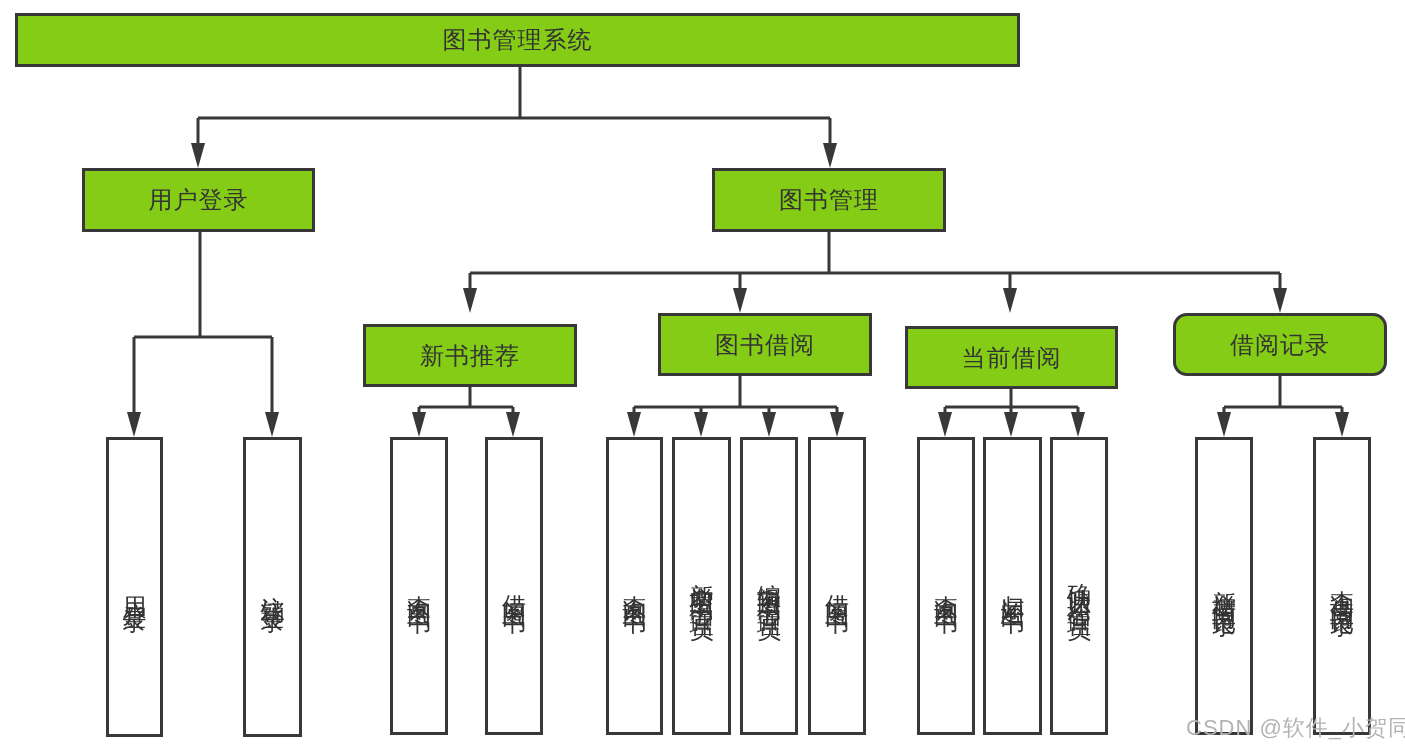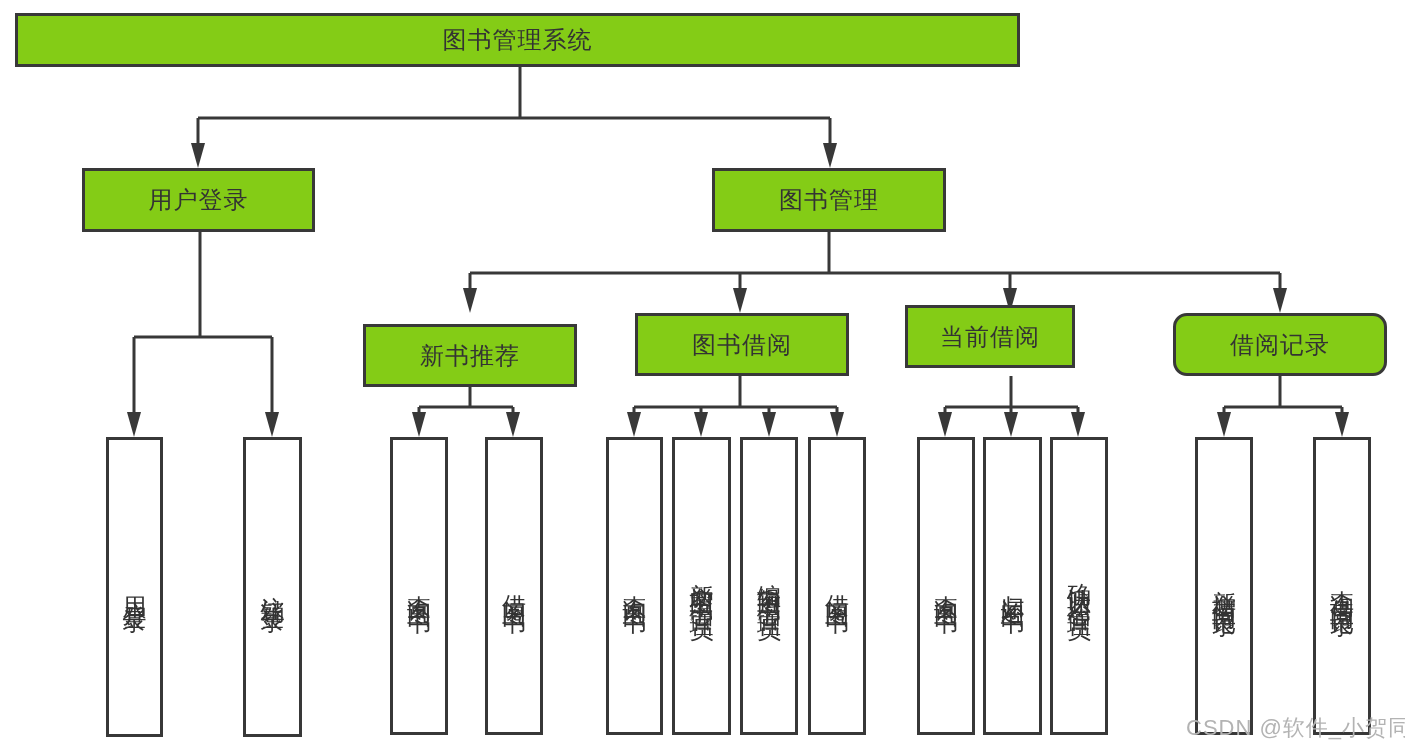--- a/index.html
+++ b/index.html
@@ -94,22 +94,22 @@
       <polygon points="1335,412 1349,412 1342,437"></polygon>
     </g>
   </svg>
 
   <div class="node" style="left:15px;top:13px;width:1005px;height:54px;">图书管理系统</div>
 
   <div class="node" style="left:82px;top:168px;width:233px;height:64px;">用户登录</div>
   <div class="node" style="left:712px;top:168px;width:234px;height:64px;">图书管理</div>
 
   <div class="node" style="left:363px;top:324px;width:214px;height:63px;">新书推荐</div>
-  <div class="node" style="left:635px;top:313px;width:214px;height:63px;">图书借阅</div>
-  <div class="node" style="left:905px;top:305px;width:170px;height:63px;text-align:center;">当前借阅</div>
+  <div class="node" style="left:658px;top:313px;width:214px;height:63px;">图书借阅</div>
+  <div class="node" style="left:905px;top:326px;width:213px;height:63px;text-align:center;">当前借阅</div>
   <div class="node" style="left:1173px;top:313px;width:214px;height:63px;border-radius:14px;">借阅记录</div>
 
   <div class="leaf" style="left:106px;top:437px;width:57px;height:300px;">
     <span>用户登录</span>
   </div>
   <div class="leaf" style="left:243px;top:437px;width:59px;height:300px;">
     <span>注销登录</span>
   </div>
 
   <div class="leaf" style="left:390px;top:437px;width:58px;height:298px;">

